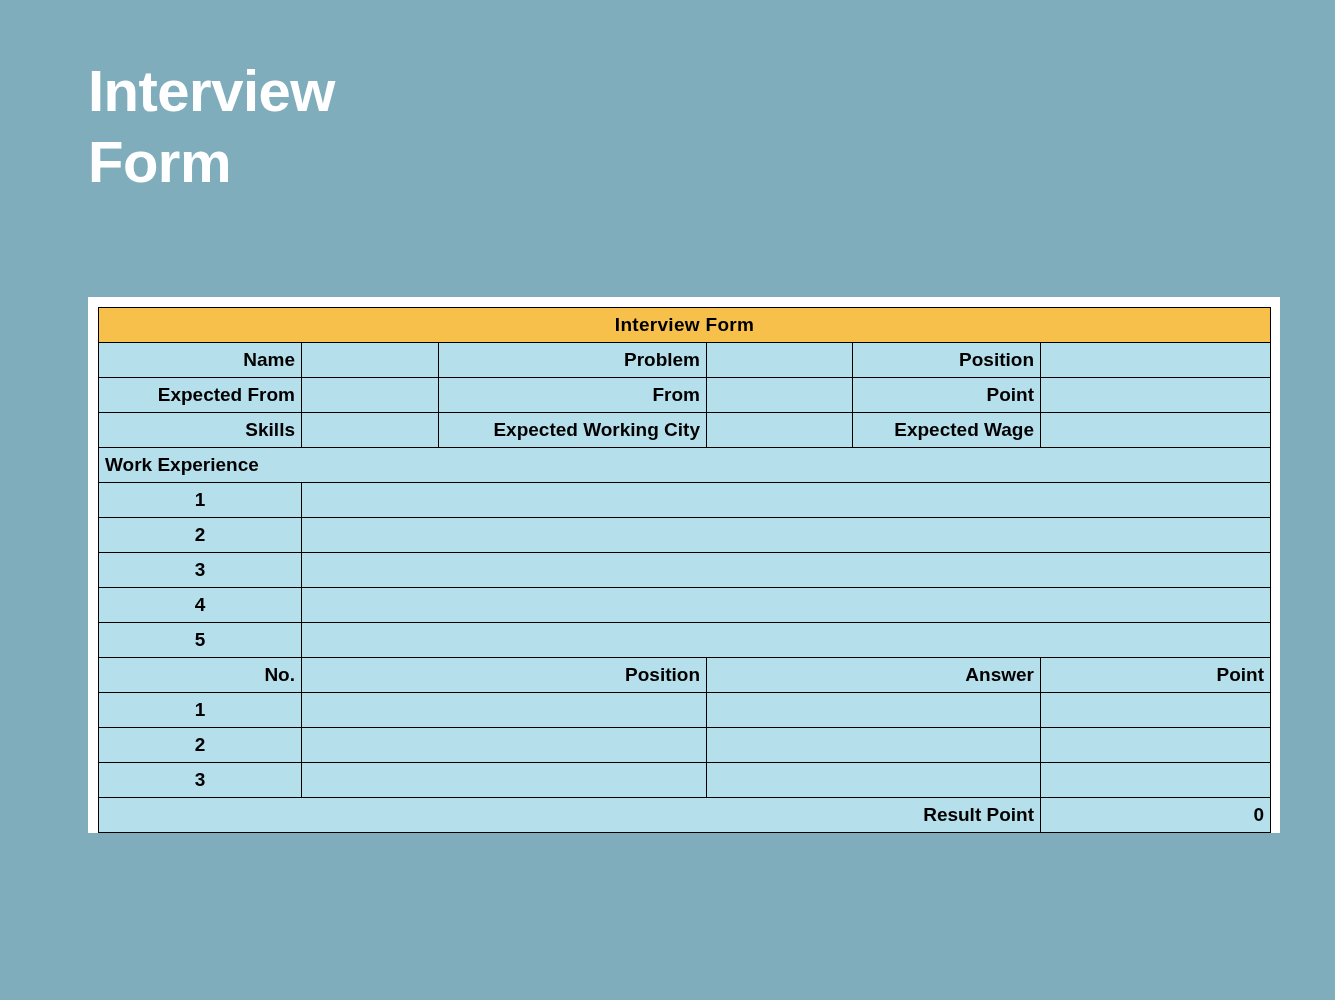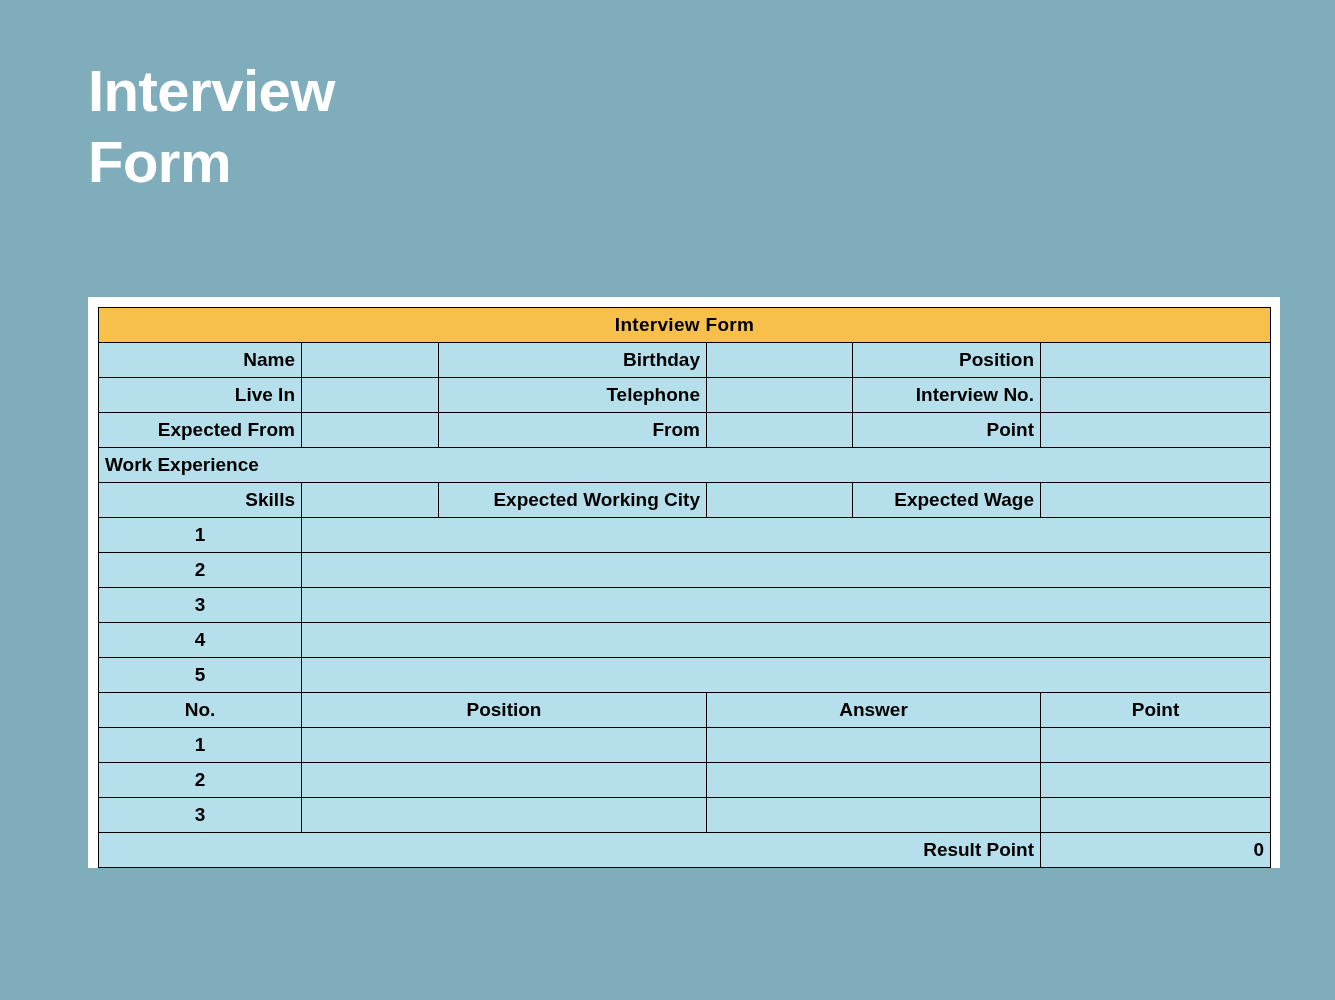--- a/index.html
+++ b/index.html
@@ -70,21 +70,21 @@
   td.value {
     font-weight: normal;
   }
   td.section {
     text-align: left;
   }
   td.num {
     text-align: center;
   }
   td.colhead {
-    text-align: center;
+    text-align: right;
     margin-left: 36px;
   }
   td.tall {
     height: 62px;
   }
 </style>
 </head>
 <body>
 
 <div class="page">
@@ -103,55 +103,47 @@
         <col style="width:230px">
       </colgroup>
       <tbody>
         <tr>
           <td class="header-cell" colspan="6">Interview Form</td>
         </tr>
 
         <tr>
           <td class="label">Name</td>
           <td class="value"></td>
-          <td class="label">Birthday</td>
+          <td class="label">Problem</td>
           <td class="value"></td>
           <td class="label">Position</td>
           <td class="value"></td>
         </tr>
 
-        <tr>
-          <td class="label">Live In</td>
-          <td class="value"></td>
-          <td class="label">Telephone</td>
-          <td class="value"></td>
-          <td class="label">Interview No.</td>
-          <td class="value"></td>
-        </tr>
 
         <tr>
           <td class="label">Expected From</td>
           <td class="value"></td>
           <td class="label">From</td>
           <td class="value"></td>
           <td class="label">Point</td>
           <td class="value"></td>
         </tr>
 
         <tr>
-          <td class="section" colspan="6">Work Experience</td>
-        </tr>
-
-        <tr>
           <td class="label">Skills</td>
           <td class="value"></td>
           <td class="label">Expected Working City</td>
           <td class="value"></td>
           <td class="label">Expected Wage</td>
           <td class="value"></td>
+        </tr>
+
+        <tr>
+          <td class="section" colspan="6">Work Experience</td>
         </tr>
 
         <tr>
           <td class="num">1</td>
           <td class="value" colspan="5"></td>
         </tr>
         <tr>
           <td class="num">2</td>
           <td class="value" colspan="5"></td>
         </tr>

